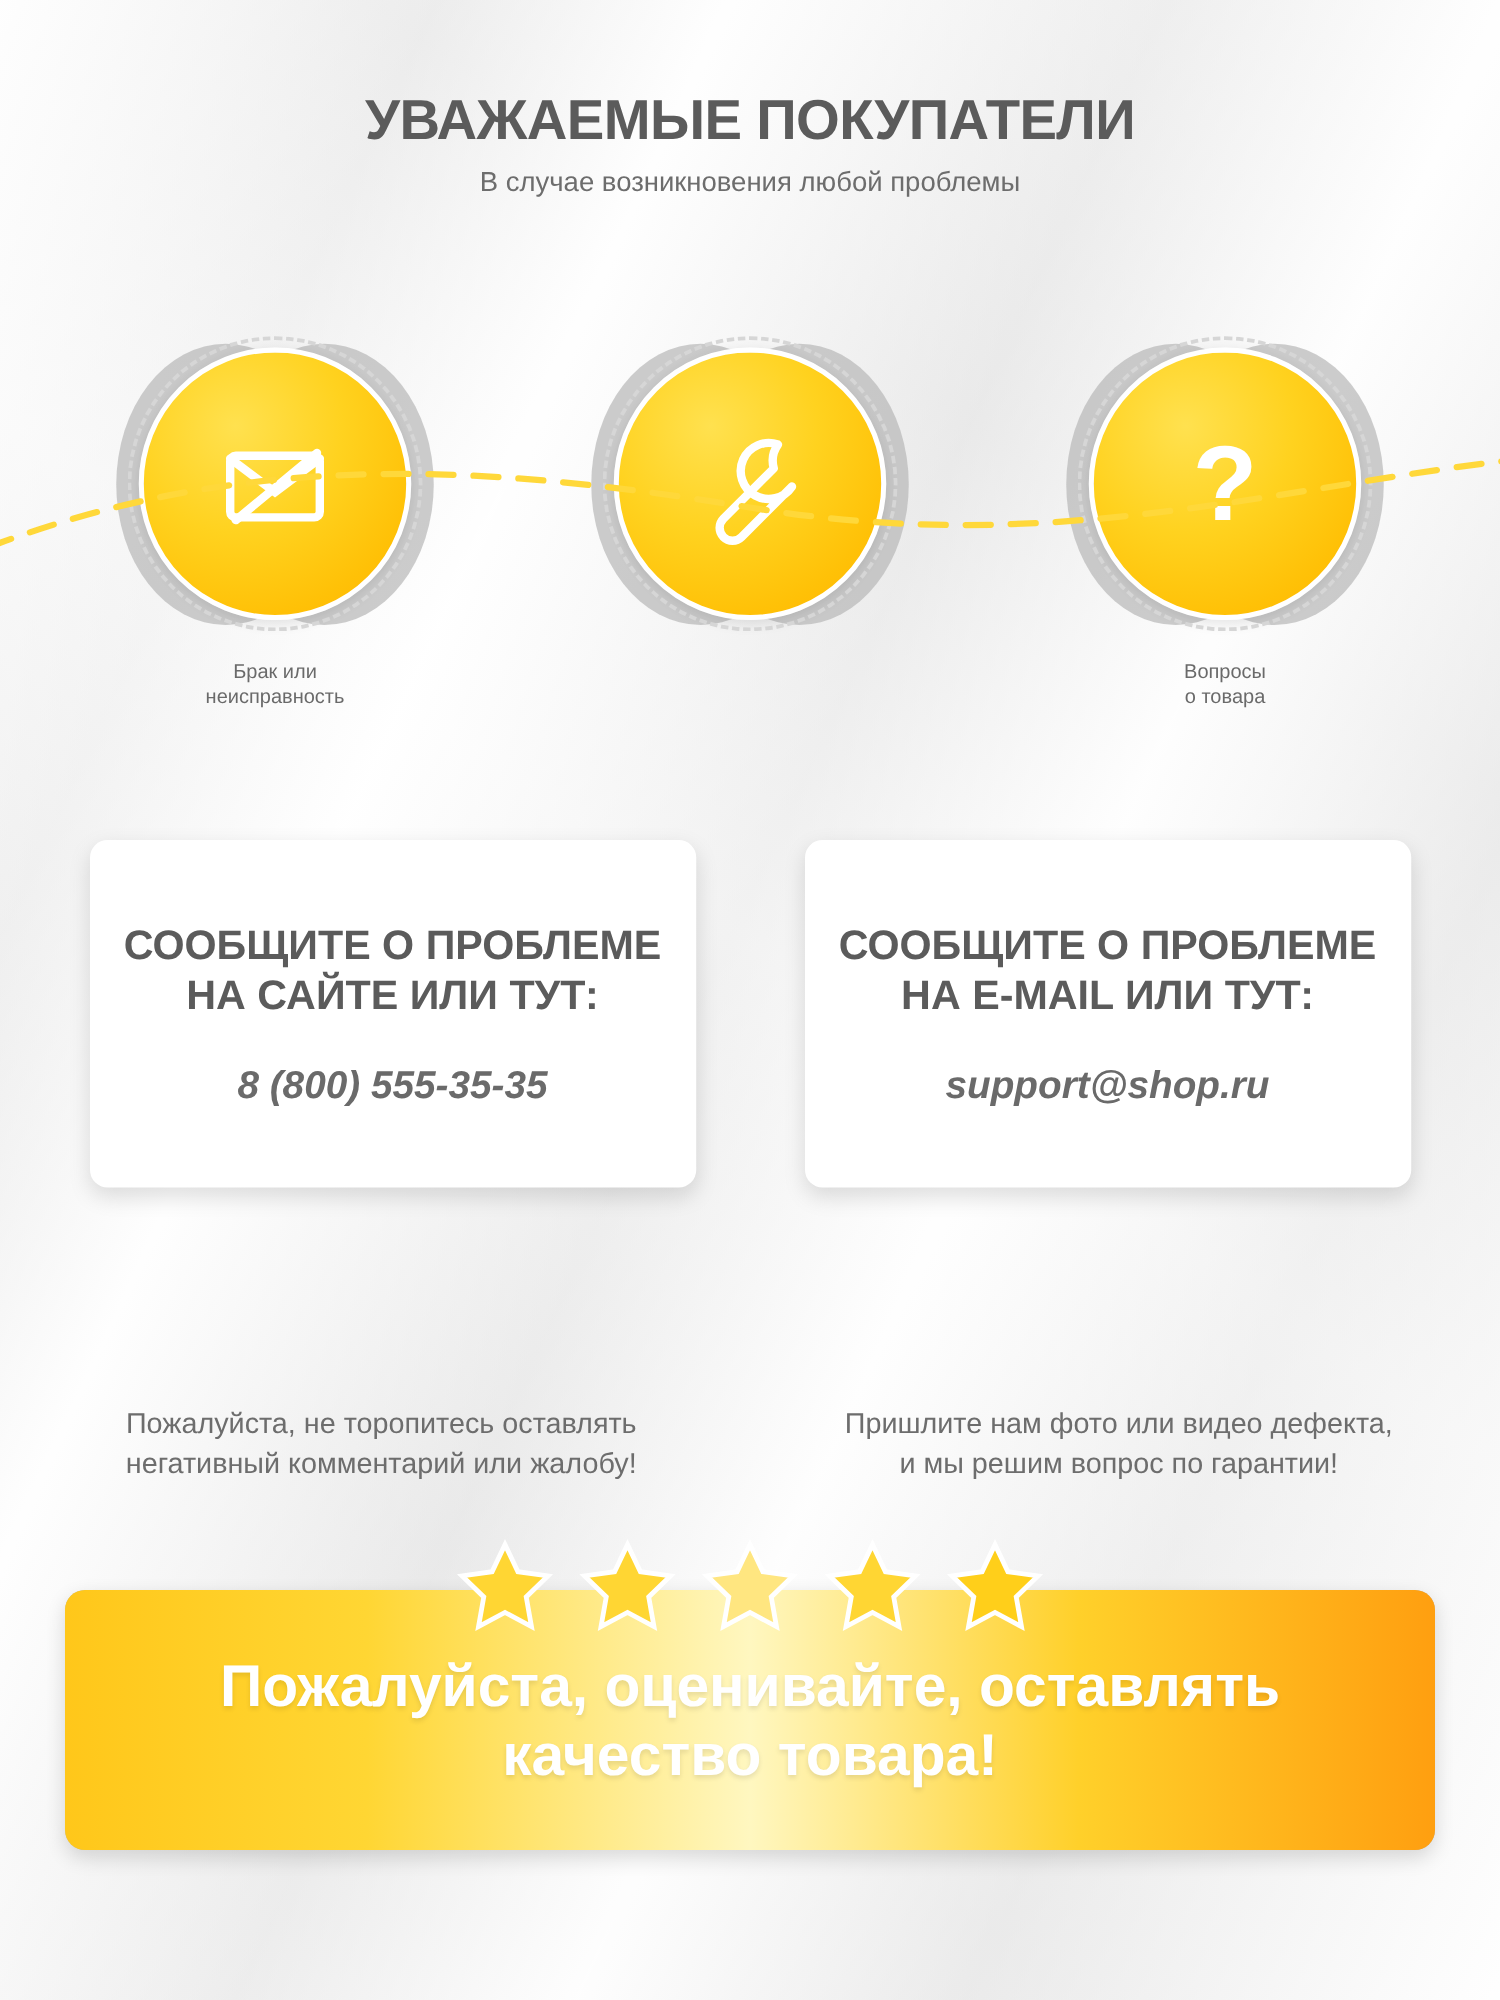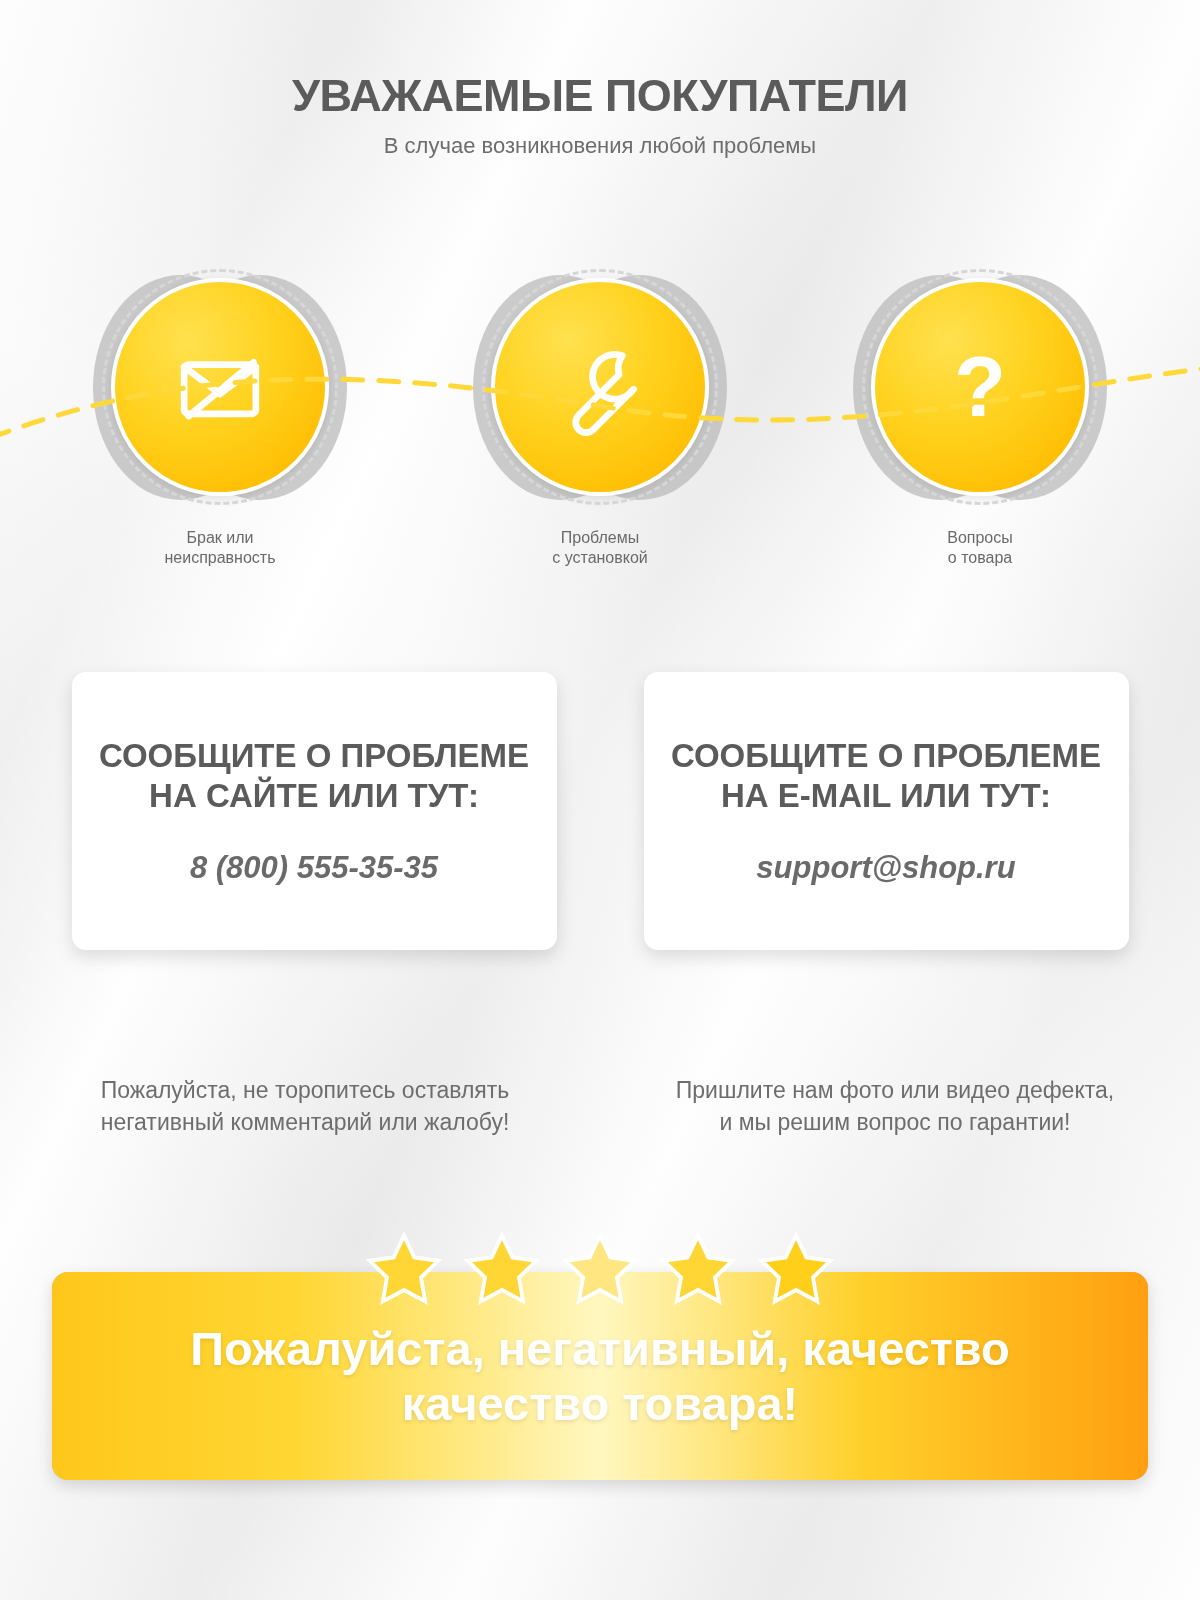--- a/index.html
+++ b/index.html
@@ -184,20 +184,21 @@
     justify-content: center;
     gap: 105px;
   }
   .note {
     width: 485px;
     text-align: center;
     font-size: 23px;
     line-height: 1.38;
     color: #6d6d6d;
     white-space: pre-line;
+    margin-top: 48px;
   }
 
   
   .stars-row {
     position: absolute;
     top: 1228px;
     left: 0;
     width: 1200px;
     display: flex;
     justify-content: center;
@@ -282,22 +283,20 @@
     <div class="icon-block">
       <div class="circle-wrap">
         <div class="ghost-circle ghost-left"></div>
         <div class="ghost-circle ghost-right"></div>
         <div class="circle">
           <svg viewBox="0 0 100 100">
             <path d="M70,22 a20,20 0 1 0 10,30 L44,88 a9,9 0 0 1-13,-13 L67,39 a20,20 0 0 1 3,-17 z" fill="none" stroke="#ffffff" stroke-width="6" stroke-linejoin="round"></path>
           </svg>
         </div>
       </div>
-      <div class="icon-caption">Проблемы
-с установкой</div>
     </div>
 
     <div class="icon-block">
       <div class="circle-wrap">
         <div class="ghost-circle ghost-left"></div>
         <div class="ghost-circle ghost-right"></div>
         <div class="circle">
           <svg viewBox="0 0 100 100">
             <text x="50" y="76" text-anchor="middle" font-size="76" font-family="Liberation Sans, sans-serif" font-weight="bold" fill="#ffffff">?</text>
           </svg>
@@ -343,17 +342,17 @@
         <path d="M12 2.2l2.95 6.2 6.85.95-4.95 4.8 1.2 6.8L12 17.7 5.95 20.95l1.2-6.8L2.2 9.35l6.85-.95z" fill="#ffd633" stroke="#ffffff" stroke-width="1.1"></path>
       </svg>
     <svg viewBox="0 0 24 24">
         <path d="M12 2.2l2.95 6.2 6.85.95-4.95 4.8 1.2 6.8L12 17.7 5.95 20.95l1.2-6.8L2.2 9.35l6.85-.95z" fill="#ffcf1a" stroke="#ffffff" stroke-width="1.1"></path>
       </svg>
   </div>
 
   <div class="banner-grey-left"></div>
   <div class="banner-grey-right"></div>
   <div class="banner">
-    <div class="banner-text">Пожалуйста, негативный, качество
+    <div class="banner-text">Пожалуйста, оценивайте, оставлять
 качество товара!</div>
   </div>
 
 </div>
 
 </body></html>

